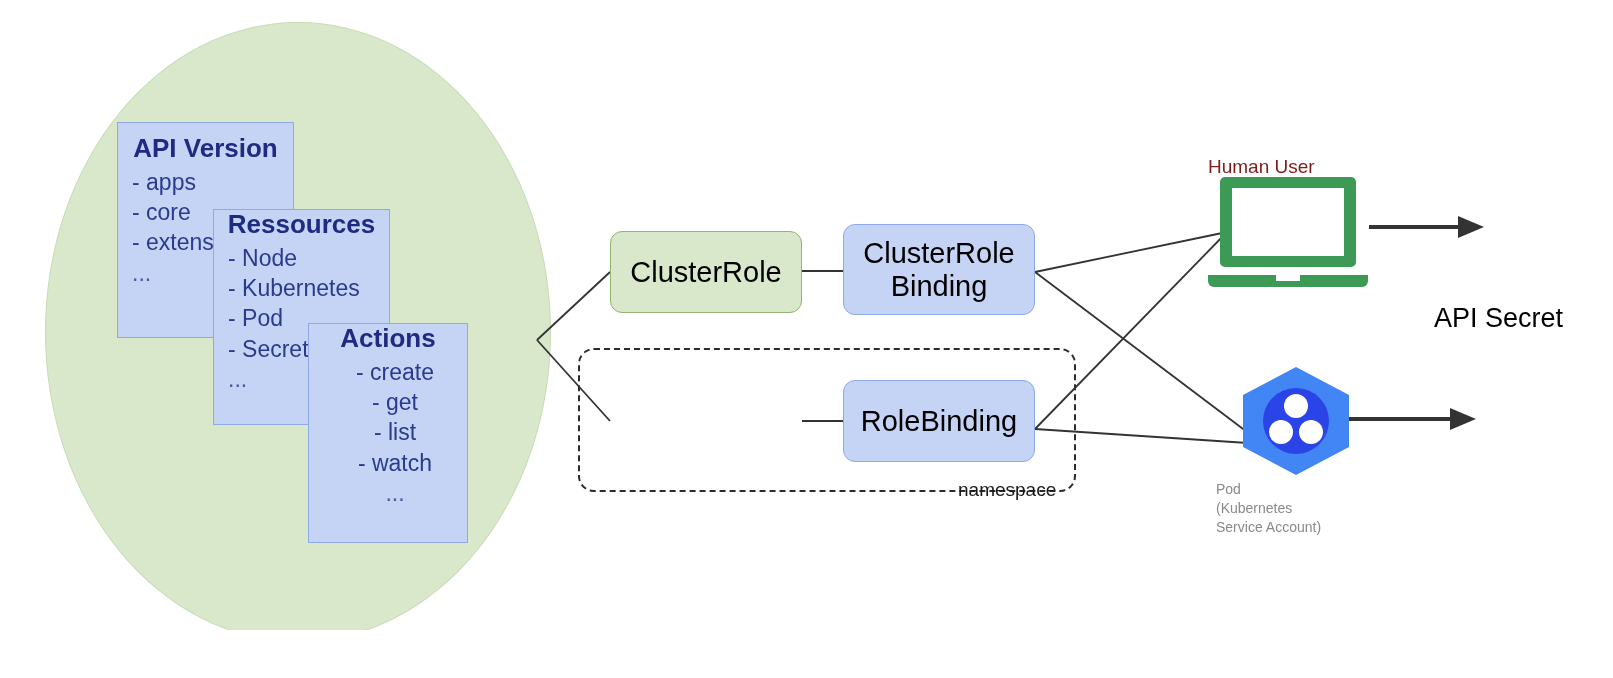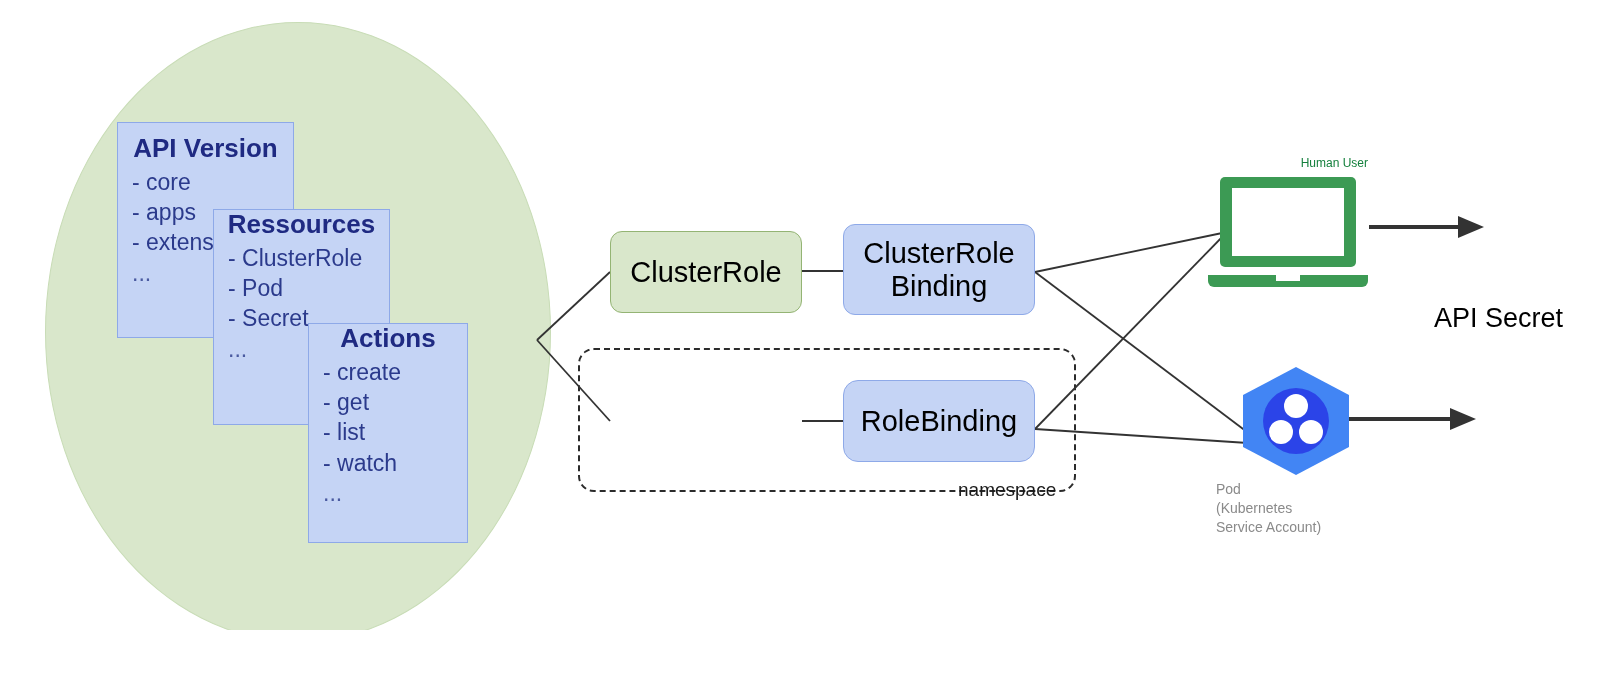--- a/index.html
+++ b/index.html
@@ -59,21 +59,21 @@
 
   #card-api     { left: 117px; top: 122px; width: 177px; height: 216px; z-index: 3; }
   #card-res     { left: 213px; top: 209px; width: 177px; height: 216px; z-index: 4; }
   #card-actions { left: 308px; top: 323px; width: 160px; height: 220px; z-index: 5; }
 
   #card-api .card-title     { margin-top: 11px; }
   #card-res .card-title     { }
   #card-actions .card-title { }
 
   .card-body { padding: 4px 0 0 14px; }
-  #card-actions .card-body { padding-left: 14px; }
+  #card-actions .card-body { padding-left: 14px; text-align: center; }
 
   
   .node-box {
     position: absolute;
     box-sizing: border-box;
     border-radius: 12px;
     display: flex;
     align-items: center;
     justify-content: center;
     text-align: center;
@@ -81,21 +81,21 @@
     color: #000000;
     line-height: 1.12;
     z-index: 6;
   }
   .node-green { background: #D9E7CB; border: 1px solid #94B474; }
   .node-blue  { background: #C5D4F5; border: 1px solid #8EA9E8; }
 
   #box-clusterrole  { left: 610px; top: 231px; width: 192px; height: 82px; }
   #box-crbinding    { left: 843px; top: 224px; width: 192px; height: 91px; }
   #box-role         { left: 610px; top: 380px; width: 192px; height: 82px; }
-  #box-rolebinding  { left: 843px; top: 380px; width: 192px; height: 82px; border-radius: 15px; }
+  #box-rolebinding  { left: 843px; top: 380px; width: 192px; height: 82px; }
 
   
   #namespace-box {
     position: absolute;
     left: 578px;
     top: 348px;
     width: 498px;
     height: 144px;
     border: 2px dashed #2B2B2B;
     border-radius: 16px;
@@ -127,23 +127,23 @@
     top: 175px;
     width: 160px;
     height: 115px;
     z-index: 6;
   }
   #laptop-label {
     position: absolute;
     left: 1208px;
     top: 156px;
     width: 160px;
-    text-align: right;
-    font-size: 12px;
-    color: #15803d;
+    text-align: left;
+    font-size: 19px;
+    color: #7f1d1d;
     z-index: 6;
   }
 
   
   #pod {
     position: absolute;
     left: 1236px;
     top: 365px;
     width: 120px;
     height: 112px;
@@ -175,31 +175,32 @@
 </head>
 <body>
 
 <div id="canvas">
 
   <div class="ellipse"></div>
 
   <div class="card" id="card-api">
     <div class="card-title">API Version</div>
     <div class="card-body">
+      <div class="card-line">- apps</div>
       <div class="card-line">- core</div>
-      <div class="card-line">- apps</div>
       <div class="card-line">- extensi</div>
       <div class="card-dots">...</div>
     </div>
   </div>
 
   <div class="card" id="card-res">
     <div class="card-title">Ressources</div>
     <div class="card-body">
-      <div class="card-line">- ClusterRole</div>
+      <div class="card-line">- Node</div>
+      <div class="card-line">- Kubernetes</div>
       <div class="card-line">- Pod</div>
       <div class="card-line">- Secret</div>
       <div class="card-dots">...</div>
     </div>
   </div>
 
   <div class="card" id="card-actions">
     <div class="card-title">Actions</div>
     <div class="card-body">
       <div class="card-line">- create</div>

